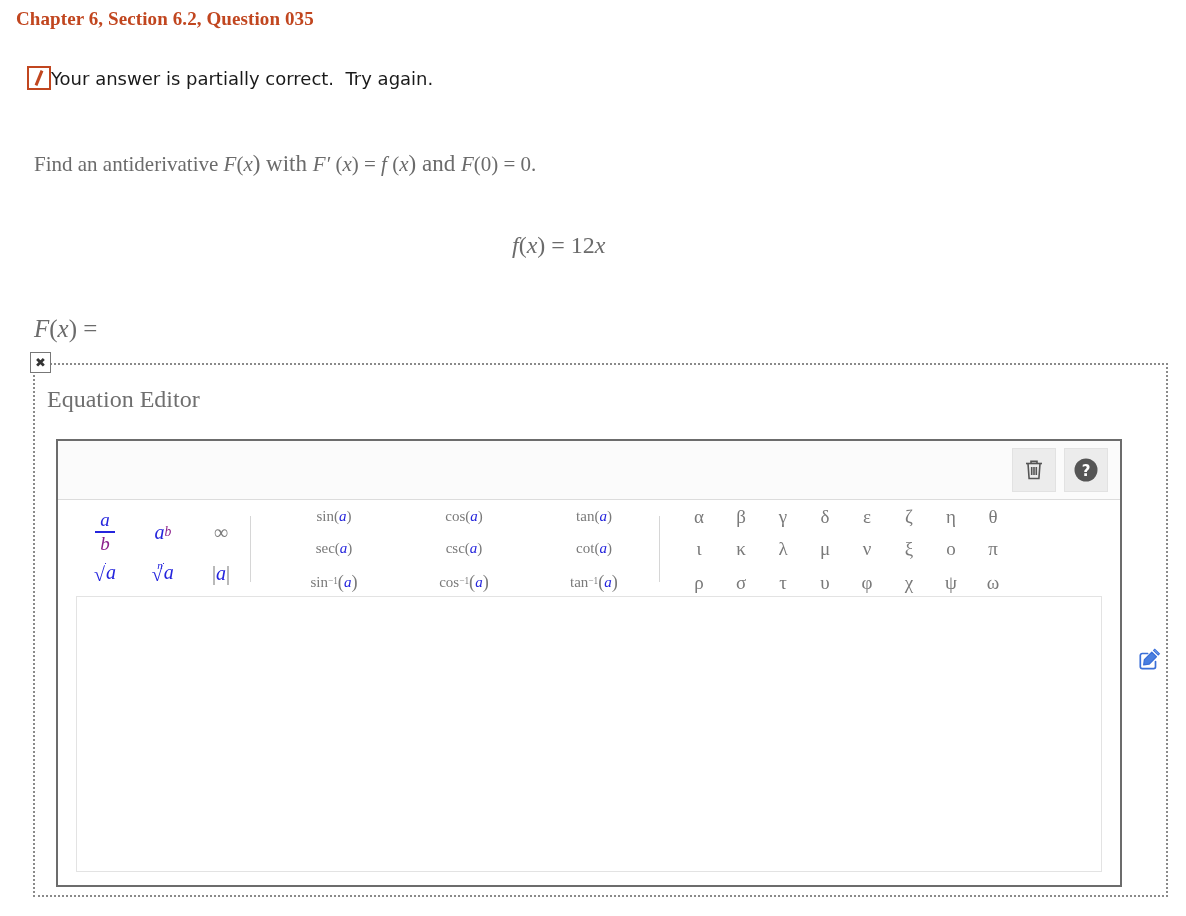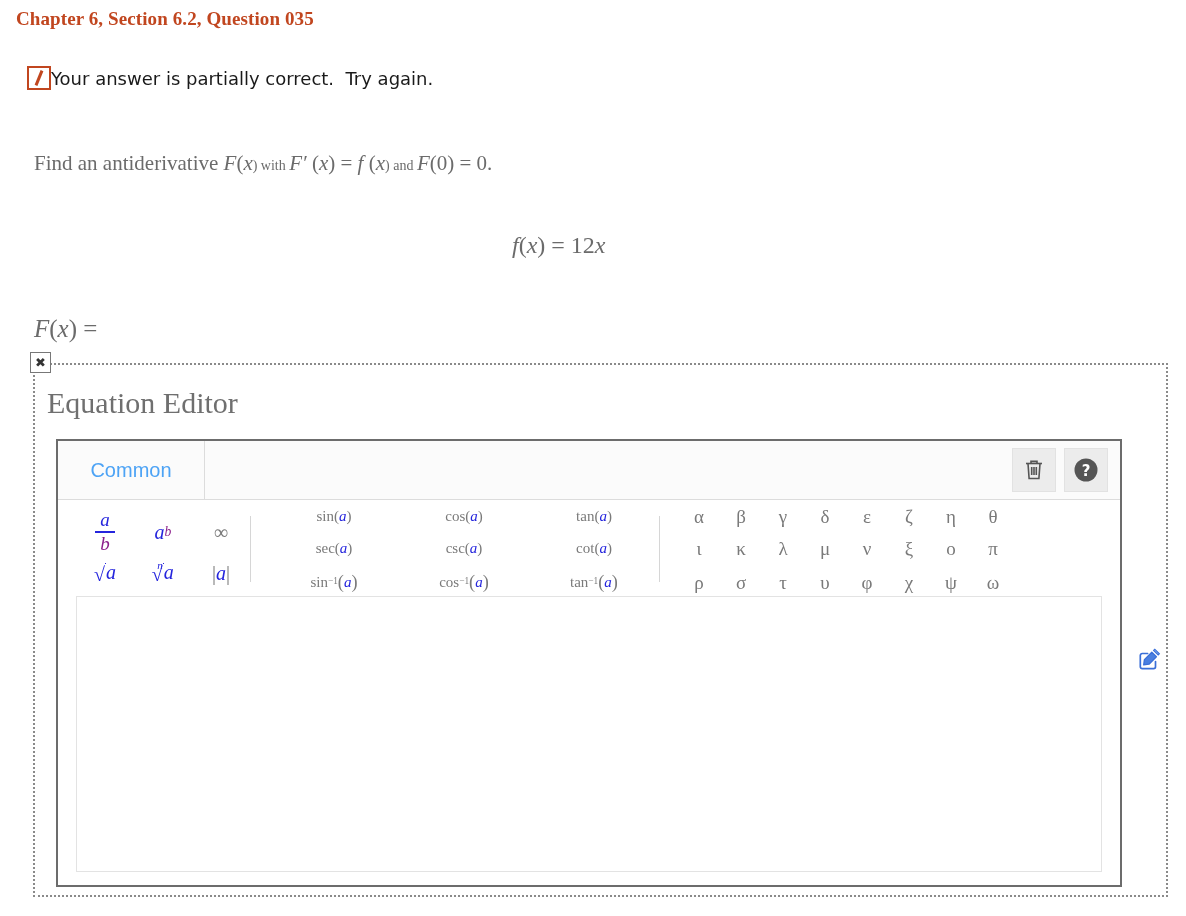--- a/index.html
+++ b/index.html
@@ -66,21 +66,21 @@
     color: #6b6b6b;
   }
   .prompt-line {
     position: absolute;
     left: 34px;
     top: 151px;
     font-size: 21px;
     white-space: pre;
   }
   .prompt-line .it { font-style: italic; }
-  .prompt-line .sm { font-size: 14px; }
+  .prompt-line .sm { font-size: 23px; }
 
   .fx-eq {
     position: absolute;
     left: 512px;
     top: 232px;
     font-size: 24px;
     white-space: pre;
   }
   .fx-eq .it { font-style: italic; }
 
@@ -122,21 +122,21 @@
     line-height: 1;
     cursor: pointer;
     z-index: 5;
   }
 
   .editor-label {
     position: absolute;
     left: 47px;
     top: 386px;
     font-family: "Liberation Serif", "DejaVu Serif", serif;
-    font-size: 30px;
+    font-size: 24px;
     color: #6f6f6f;
   }
 
   
   .editor-panel {
     position: absolute;
     left: 56px;
     top: 439px;
     width: 1066px;
     height: 448px;
@@ -304,21 +304,20 @@
 
 <div class="math bigF"><span class="it">F</span>(<span class="it">x</span>) =</div>
 
 <div class="dotted-region"></div>
 <div class="close-badge">✖</div>
 <div class="editor-label">Equation Editor</div>
 
 <div class="editor-panel">
 
   <div class="tabstrip">
-    <div class="tab">Common</div>
     <div class="tabstrip-rest">
       <div class="tool-btn">
         <span>
           <svg width="22" height="24" viewBox="0 0 22 24" fill="none" stroke="#555" stroke-width="1.6">
             <path d="M3 5.5h16"></path>
             <path d="M8 5.5V3.4h6v2.1"></path>
             <path d="M5 5.5l1.1 15h9.8L17 5.5"></path>
             <path d="M8.7 9v8M11 9v8M13.3 9v8"></path>
           </svg>
         </span>

